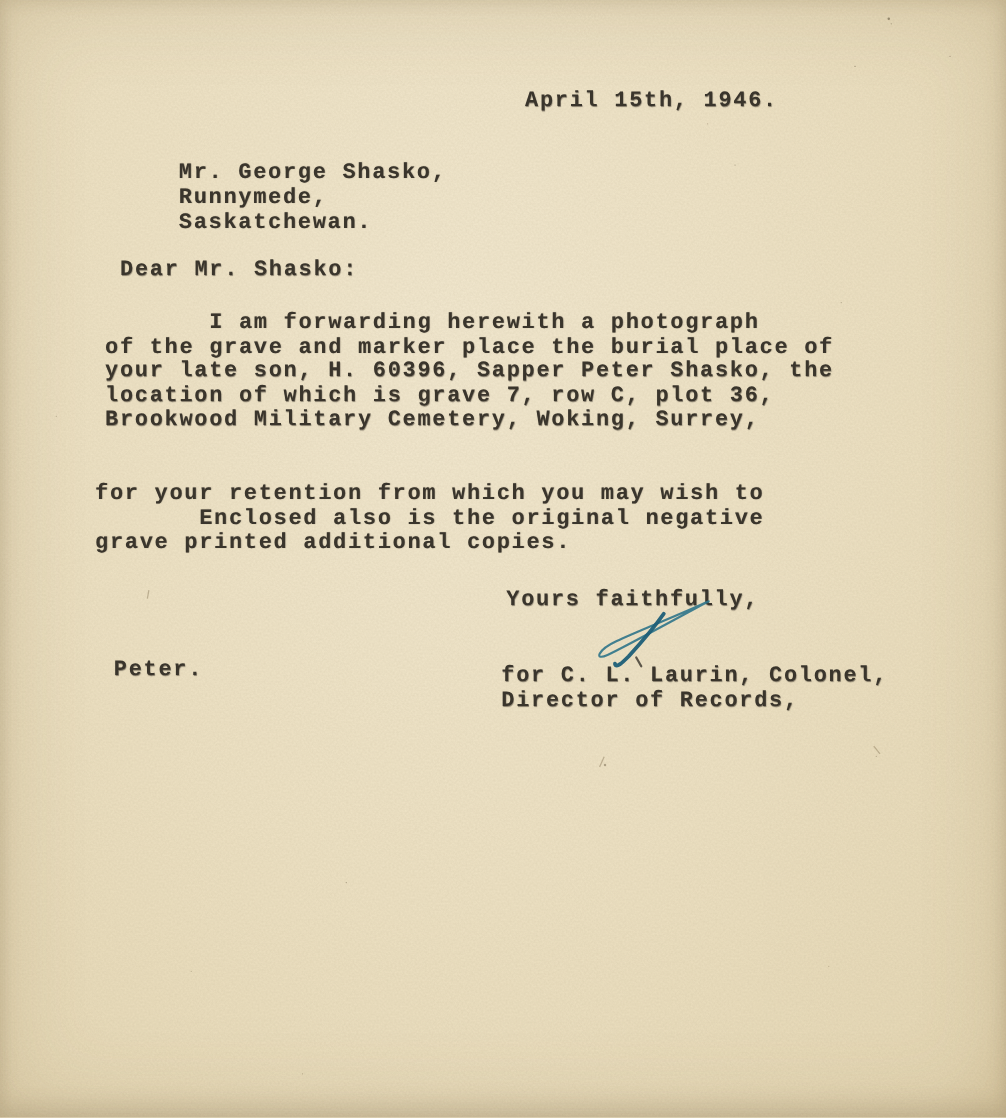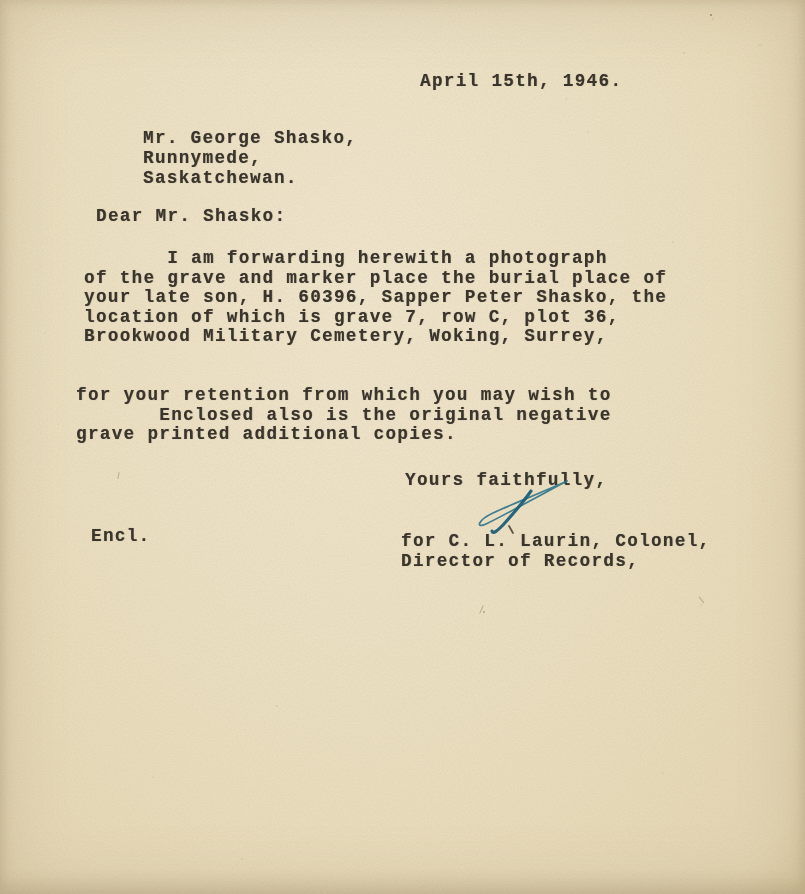--- a/index.html
+++ b/index.html
@@ -119,21 +119,21 @@
   <div class="line">Yours faithfully,</div>
 </div>
 
 <svg class="signature-svg" width="160" height="85" viewBox="0 0 160 85" aria-hidden="true">
   <path class="sig-leaf" d="M 142 19 C 118 30, 85 43, 68 51 C 53 58, 50 67, 61 62 C 76 55, 112 35, 142 19"></path>
   <path class="sig-cross" d="M 106 29 C 99 39, 88 52, 78 63 C 73 68, 68 73, 67 69"></path>
   <path class="sig-tick" d="M 84 64 L 88 71"></path>
 </svg>
 
 <div class="block encl-block">
-  <div class="line">Encl.</div>
+  <div class="line">Peter.</div>
 </div>
 
 <div class="block sig-block">
   <div class="line">for C. L. Laurin, Colonel,</div>
   <div class="line">Director of Records,</div>
 </div>
 
 <div class="vignette"></div>
 
 </body></html>

